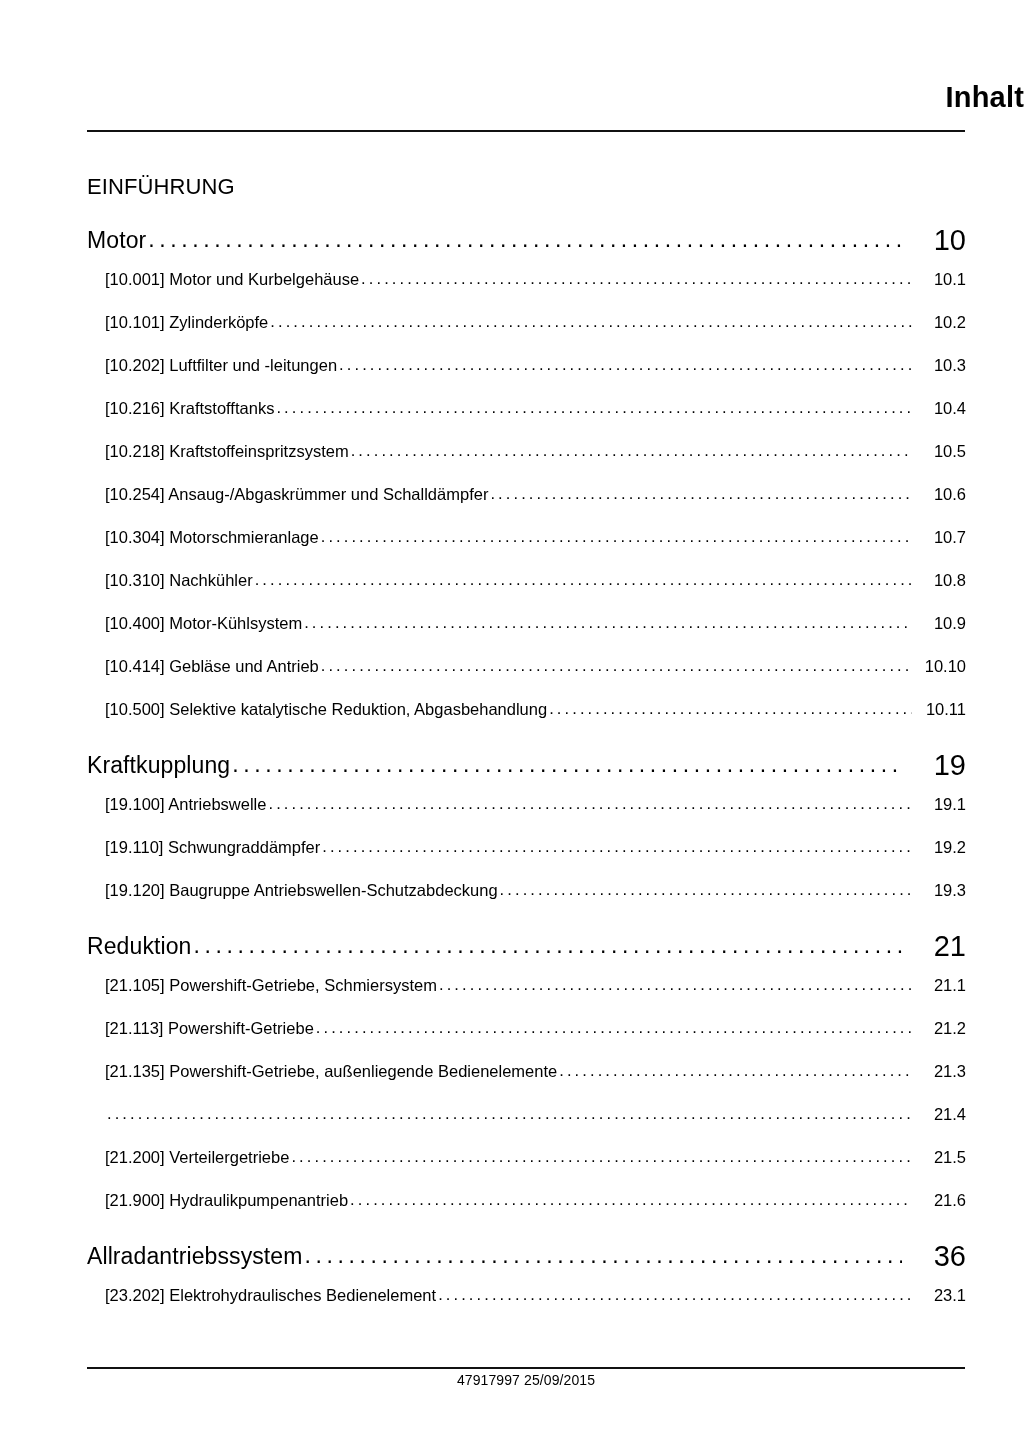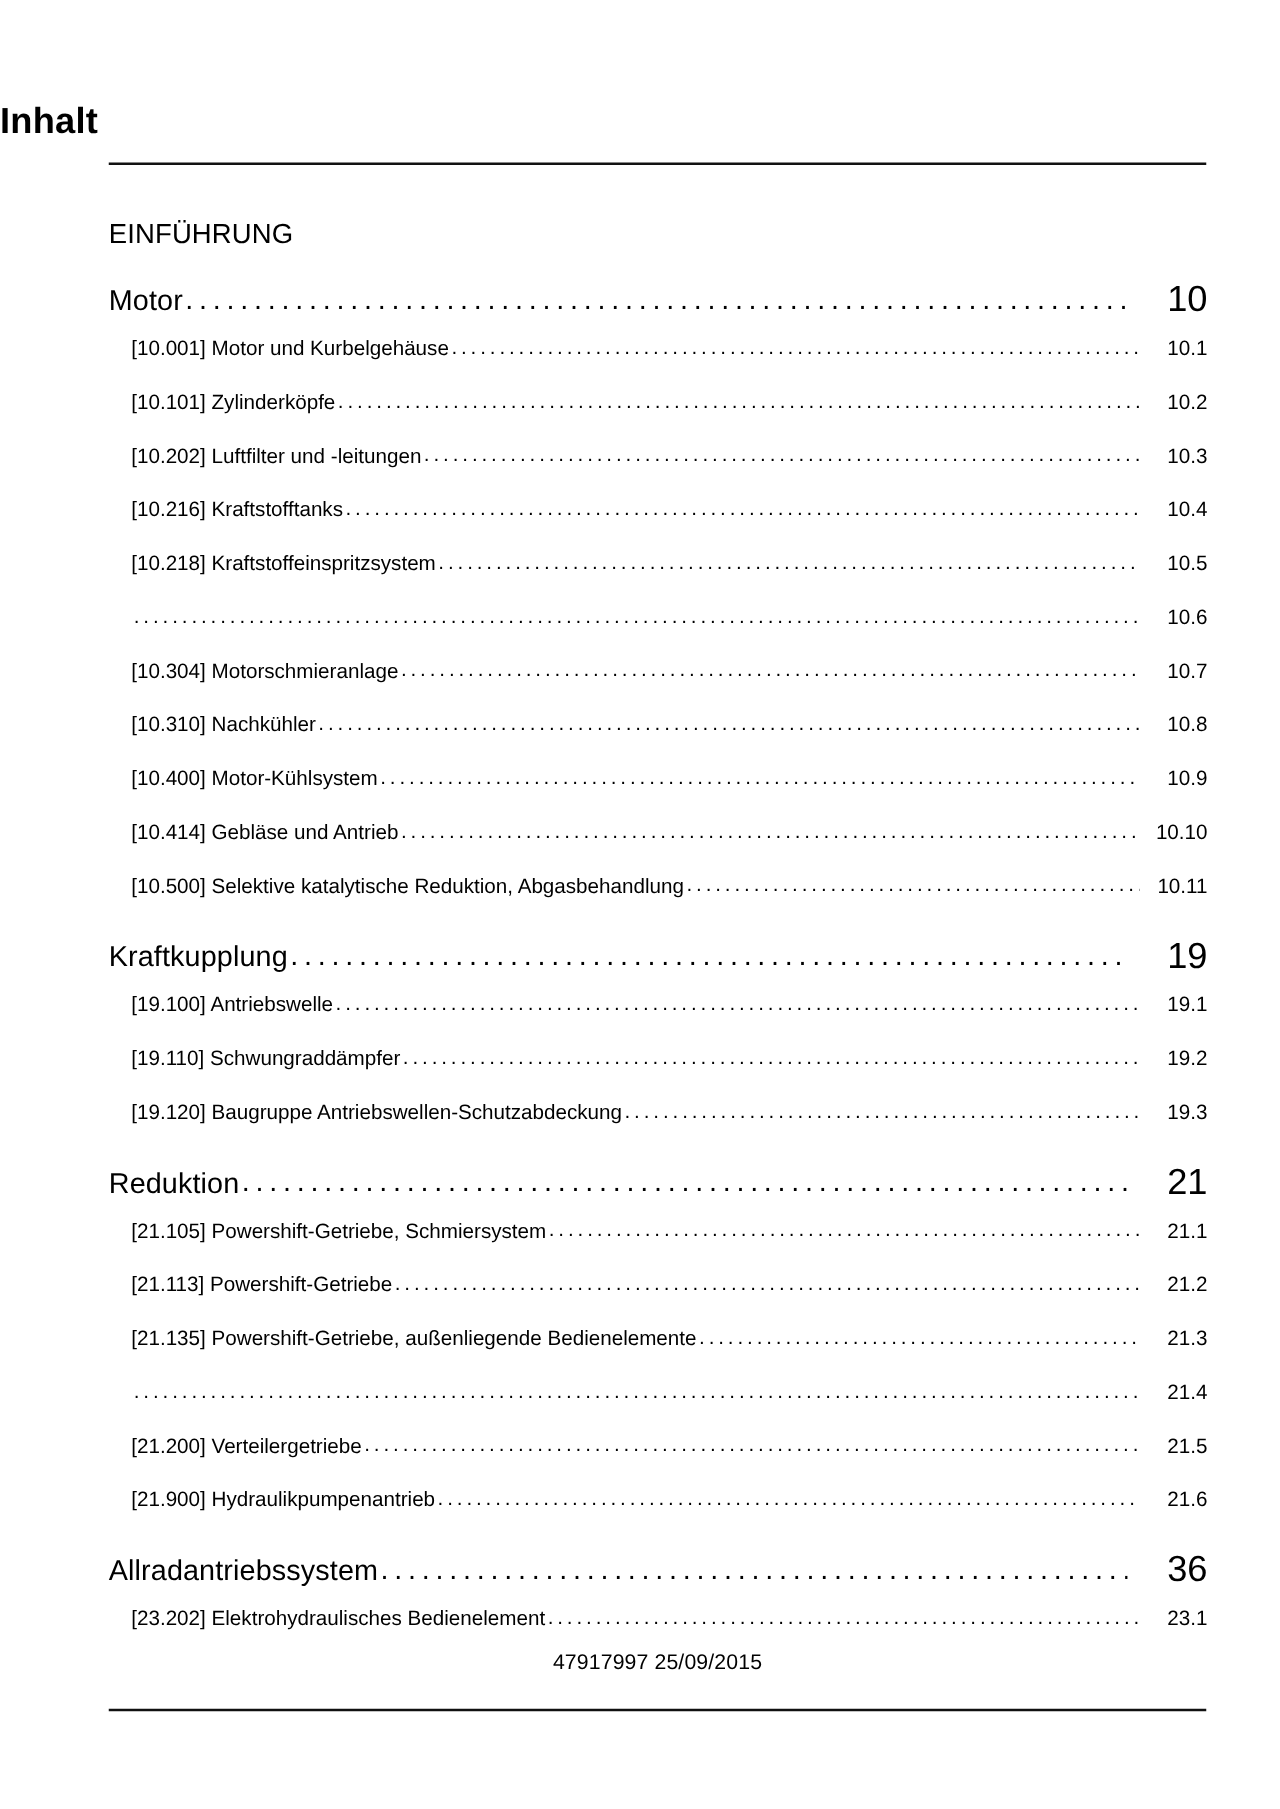--- a/index.html
+++ b/index.html
@@ -20,21 +20,21 @@
     overflow: hidden;
     box-sizing: border-box;
   }
 
   
   .doc-title {
     position: absolute;
     left: 0;
     top: 80px;
     width: 1024px;
-    text-align: left;
+    text-align: right;
     font-size: 29px;
     font-weight: bold;
     letter-spacing: 0.2px;
     line-height: 34px;
   }
 
   .title-rule {
     position: absolute;
     left: 87px;
     top: 130px;
@@ -134,24 +134,24 @@
     position: absolute;
     left: 87px;
     top: 1367px;
     width: 878px;
     height: 0;
     border-top: 2px solid #111111;
   }
   .footer-text {
     position: absolute;
     left: 87px;
-    top: 1322px;
+    top: 1373px;
     width: 878px;
     text-align: center;
-    font-size: 17px;
+    font-size: 14px;
     line-height: 15px;
     letter-spacing: 0.1px;
   }
 </style>
 </head>
 <body>
 
 <div class="page">
 
   <div class="doc-title">Inhalt</div>
@@ -185,20 +185,21 @@
           <span class="label">[10.216] Kraftstofftanks</span>
           <span class="leader">...........................................................................................................................................................................................................................</span>
           <span class="pageno">10.4</span>
         </div>
         <div class="entry lvl2">
           <span class="label">[10.218] Kraftstoffeinspritzsystem</span>
           <span class="leader">...........................................................................................................................................................................................................................</span>
           <span class="pageno">10.5</span>
         </div>
         <div class="entry lvl2">
+          <span class="label">[10.254] Ansaug-/Abgaskrümmer und Schalldämpfer</span>
           <span class="leader">...........................................................................................................................................................................................................................</span>
           <span class="pageno">10.6</span>
         </div>
         <div class="entry lvl2">
           <span class="label">[10.304] Motorschmieranlage</span>
           <span class="leader">...........................................................................................................................................................................................................................</span>
           <span class="pageno">10.7</span>
         </div>
         <div class="entry lvl2">
           <span class="label">[10.310] Nachkühler</span>

